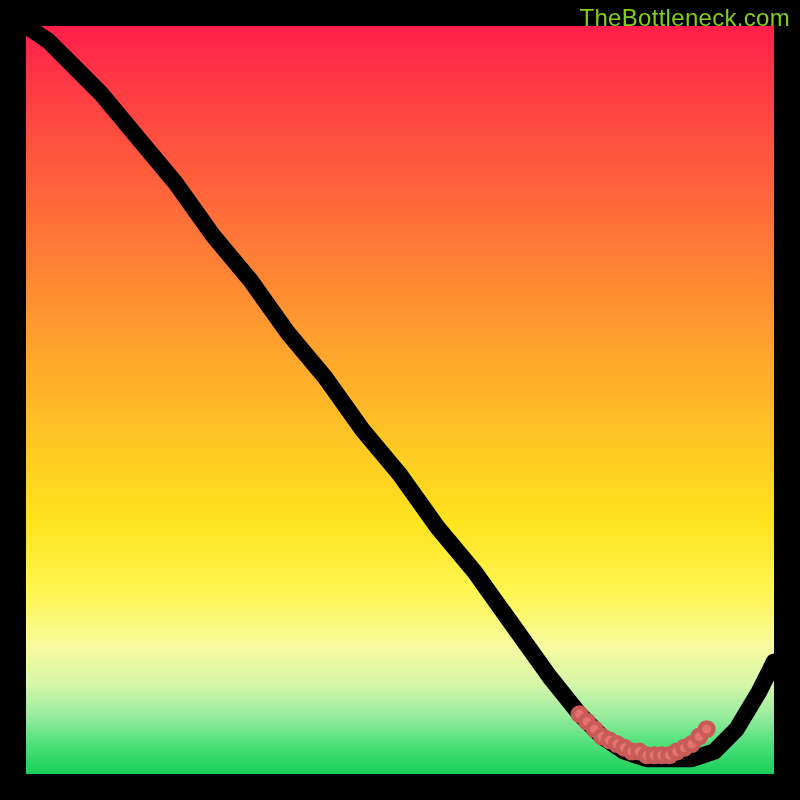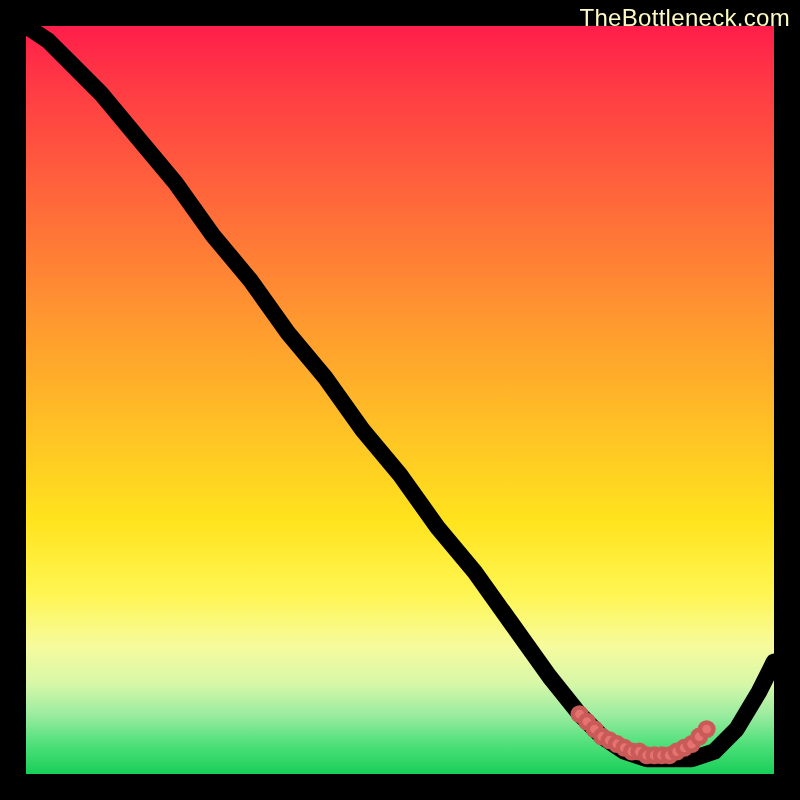--- a/index.html
+++ b/index.html
@@ -14,21 +14,21 @@
   .frame {
     position: relative;
     width: 800px;
     height: 800px;
     background: #000;
   }
   .watermark {
     position: absolute;
     top: 4px;
     right: 10px;
-    color: #fef9c3;
+    color: #84cc16;
     font-size: 24px;
     font-weight: 500;
     letter-spacing: 0.3px;
     z-index: 20;
     user-select: none;
   }
   .plot-area {
     position: absolute;
     left: 26px;
     top: 26px;

